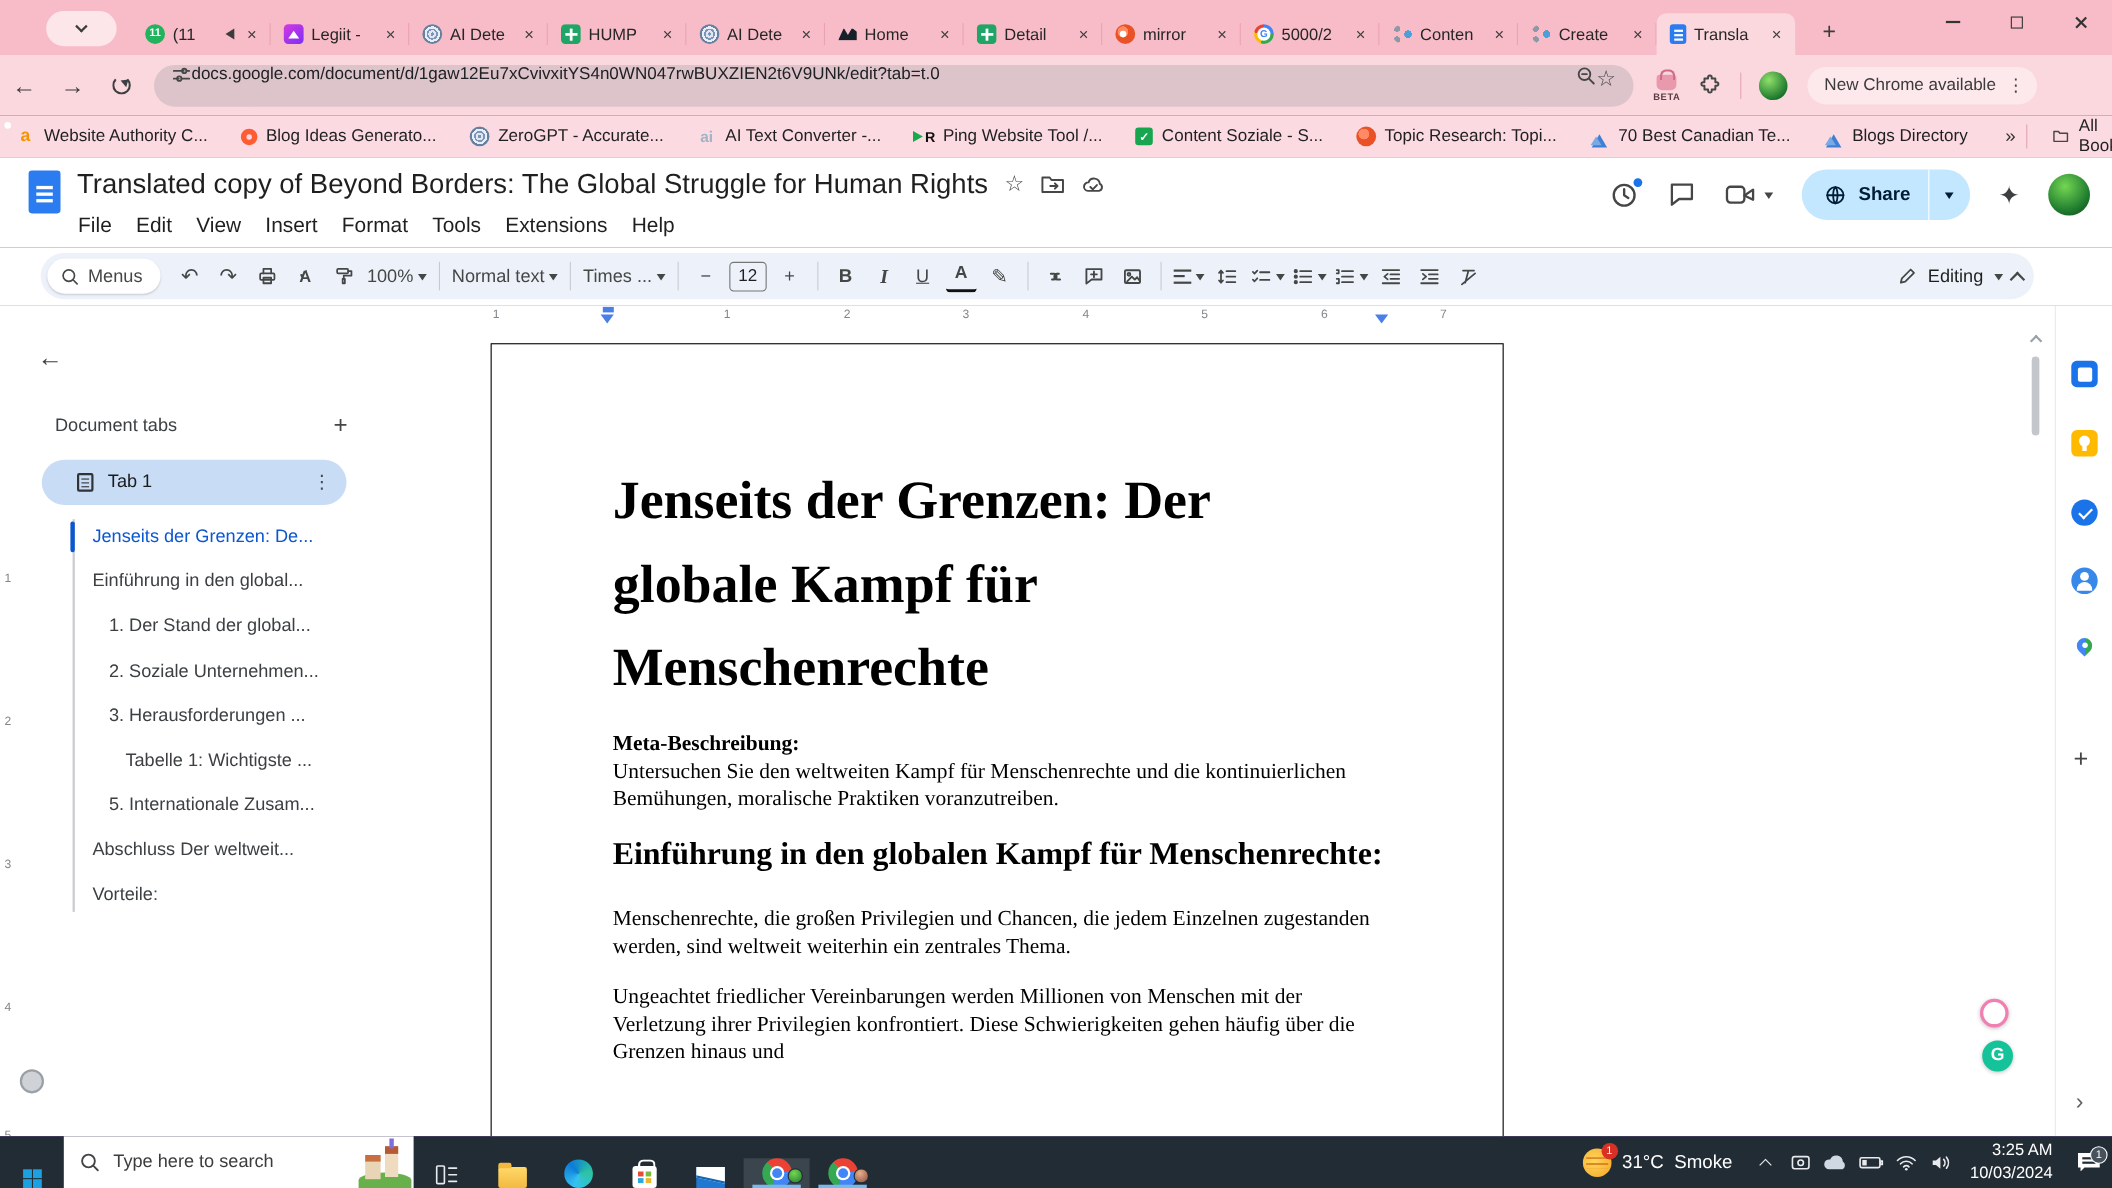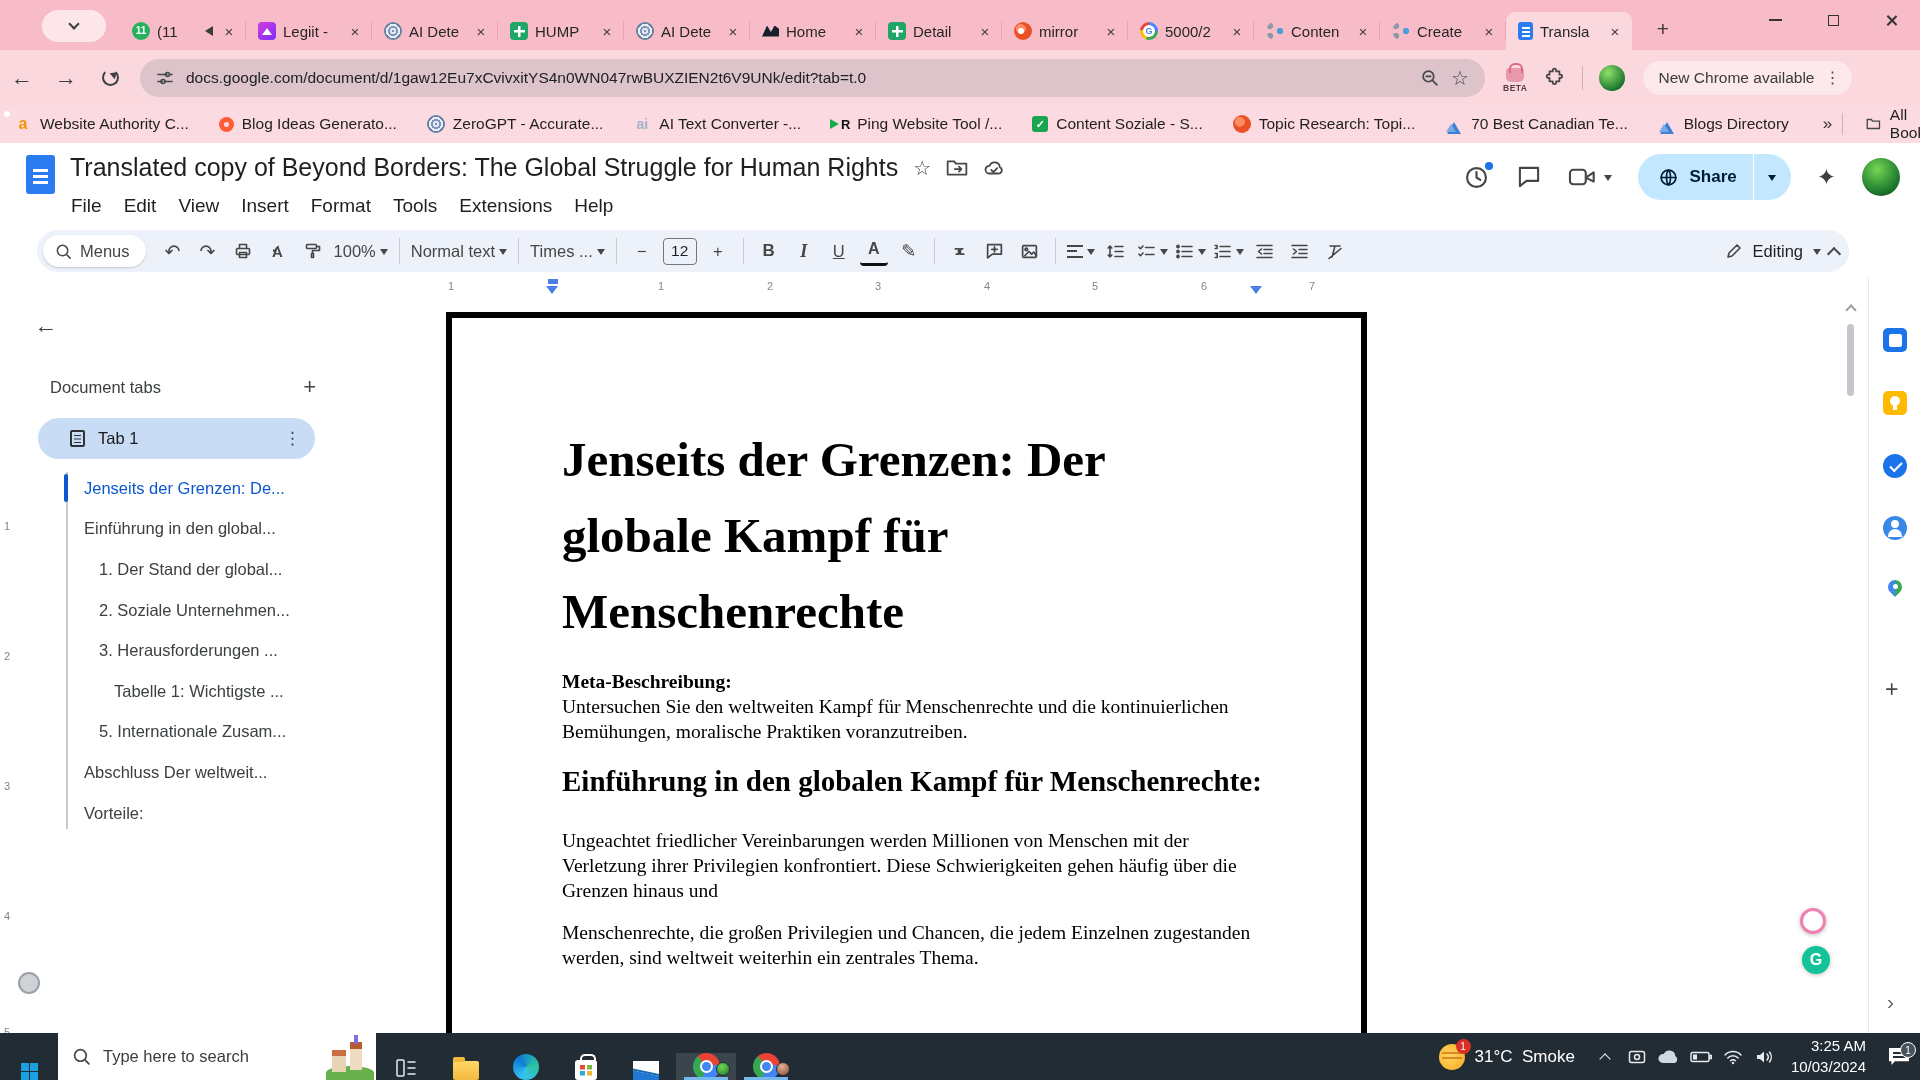--- a/index.html
+++ b/index.html
@@ -42,21 +42,21 @@
   .fav-google .fav-txt{width:12px;height:12px;border-radius:50%;background:#fff;color:#4285f4;display:flex;align-items:center;justify-content:center;font-size:9px}
   .fav-share{background:radial-gradient(circle 3px at 4px 4px,#8d9aa6 97%,transparent),radial-gradient(circle 3px at 4px 14px,#8d9aa6 97%,transparent),radial-gradient(circle 3.5px at 14px 9px,#4c9fd8 97%,transparent)}
   .fav-docs{border-radius:3px;background:#2b7cf0;width:15px;height:18px}
   .fav-docs:before{content:"";position:absolute;left:4px;top:5px;width:8px;height:2px;background:#fff;box-shadow:0 4px 0 #fff,0 8px 0 #fff}
 
   
   .addr{position:absolute;left:0;top:50px;width:1920px;height:55px;background:#fbd7de;display:flex;align-items:center}
   .navbtn{width:44px;height:44px;display:flex;align-items:center;justify-content:center;font-size:22px;color:#3c4043}
   .reload{position:relative;width:17px;height:17px;border:2px solid #3c4043;border-radius:50%;border-top-color:transparent}
   .reload:before{content:"";position:absolute;right:-3px;top:-3px;border:4px solid transparent;border-bottom:6px solid #3c4043;transform:rotate(50deg)}
-  .omnibox{flex:none;margin-left:8px;width:1345px;height:38px;border-radius:19px;background:#ddc4ca;display:flex;align-items:center;padding:0 16px;gap:12px}
+  .omnibox{flex:none;margin-left:8px;width:1345px;height:38px;border-radius:19px;background:#ddc4ca;display:flex;padding:0 16px;}
   .omni-url{flex:1;font-size:15.5px;color:#202124;white-space:nowrap;overflow:hidden}
   .addr-right{display:flex;align-items:center;gap:16px;margin-left:18px}
   .beta-stack{display:flex;flex-direction:column;align-items:center;line-height:1}
   .bag{width:18px;height:14px;border-radius:3px 3px 5px 5px;background:#e89aac;position:relative;margin-top:5px}
   .bag:before{content:"";position:absolute;left:3px;top:-5px;width:10px;height:8px;border:2.5px solid #d26a88;border-bottom:none;border-radius:6px 6px 0 0}
   .beta-label{font-size:8.5px;font-weight:700;color:#5c3a44;margin-top:2px;letter-spacing:.5px}
   .vdiv{width:1px;height:24px;background:#e2a7b4}
   .avatar-sm{width:26px;height:26px;border-radius:50%;background:radial-gradient(circle at 35% 30%,#8fe06a,#1e7a2e 70%,#0c3c14)}
   .chip{height:34px;border-radius:17px;background:rgba(255,255,255,.42);display:flex;align-items:center;gap:10px;padding:0 12px 0 16px;font-size:15.5px;color:#3b3b3b;margin:0 14px 0 2px}
   .kebab{font-size:16px;color:#454545}
@@ -145,21 +145,21 @@
   .hruler{position:absolute;left:446px;top:0;width:921px;height:20px}
   .hr-n{position:absolute;top:2px;font-size:11px;color:#80868b}
   .hr-n:nth-of-type(1){left:2px}.hr-n:nth-of-type(2){left:212px}.hr-n:nth-of-type(3){left:321px}
   .hr-n:nth-of-type(4){left:429px}.hr-n:nth-of-type(5){left:538px}.hr-n:nth-of-type(6){left:646px}
   .hr-n:nth-of-type(7){left:755px}.hr-n:nth-of-type(8){left:863px}
   .mk-rect{position:absolute;left:102px;top:1px;width:10px;height:5px;background:#4a7fe8}
   .mk-tri{position:absolute;width:0;height:0;border:6px solid transparent;border-top:8px solid #4a7fe8;top:8px}
   .mk-tri.l{left:100px}.mk-tri.r{left:804px}
 
   
-  .page{position:absolute;left:446px;top:34px;width:921px;height:760px;background:#fff;border:6px solid #000000;padding:104px 106px 0 110px}
+  .page{position:absolute;left:446px;top:34px;width:921px;height:760px;background:#fff;border:1px solid #000000;padding:104px 106px 0 110px}
   .page h1{font:700 49px/1.55 "Liberation Serif",serif;color:#000;margin:0 0 20px}
   .page p{font:400 19.5px/1.28 "Liberation Serif",serif;color:#000;margin:0 0 17px;width:705px}
   .page .meta{font-weight:700;margin:0}
   .page h2{font:700 29px/1.35 "Liberation Serif",serif;color:#000;margin:12px 0 28px;width:705px}
   .scrollthumb{position:absolute;left:1847px;top:46px;width:7px;height:72px;border-radius:4px;background:#c3c7cc}
   .scrollup{position:absolute;left:1847px;top:28px;width:8px;height:8px;border:solid #9aa0a6;border-width:0 2px 2px 0;transform:rotate(-135deg)}
 
   
   .sidestrip{position:absolute;right:0;top:0;width:52px;height:755px;border-left:1px solid #e7e9ec;background:#fff}
   .ss-ic{position:absolute;left:14px;width:24px;height:24px;border-radius:5px}
@@ -751,22 +751,22 @@
       <span class="mk-rect"></span>
       <span class="mk-tri l"></span>
       <span class="mk-tri r"></span>
     </div>
 
     <div class="page">
       <h1>Jenseits der Grenzen: Der globale Kampf für Menschenrechte</h1>
       <p class="meta">Meta-Beschreibung:</p>
       <p>Untersuchen Sie den weltweiten Kampf für Menschenrechte und die kontinuierlichen Bemühungen, moralische Praktiken voranzutreiben.</p>
       <h2>Einführung in den globalen Kampf für Menschenrechte:</h2>
+      <p style="margin-bottom:21px">Menschenrechte, die großen Privilegien und Chancen, die jedem Einzelnen zugestanden werden, sind weltweit weiterhin ein zentrales Thema.</p>
       <p>Ungeachtet friedlicher Vereinbarungen werden Millionen von Menschen mit der Verletzung ihrer Privilegien konfrontiert. Diese Schwierigkeiten gehen häufig über die Grenzen hinaus und</p>
-      <p style="margin-bottom:21px">Menschenrechte, die großen Privilegien und Chancen, die jedem Einzelnen zugestanden werden, sind weltweit weiterhin ein zentrales Thema.</p>
     </div>
 
     <span class="scrollup"></span>
     <div class="scrollthumb"></div>
 
     <div class="sidestrip">
       <span class="ss-ic ss-cal"></span>
       <span class="ss-ic ss-keep"></span>
       <span class="ss-ic ss-tasks"></span>
       <span class="ss-ic ss-cont"></span>

